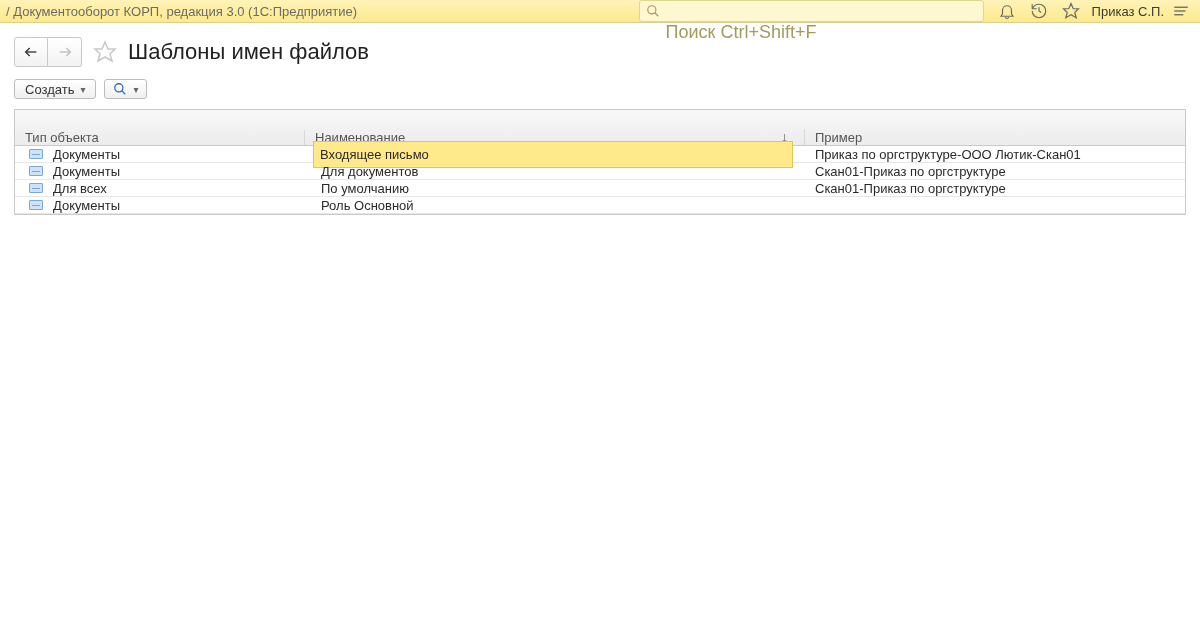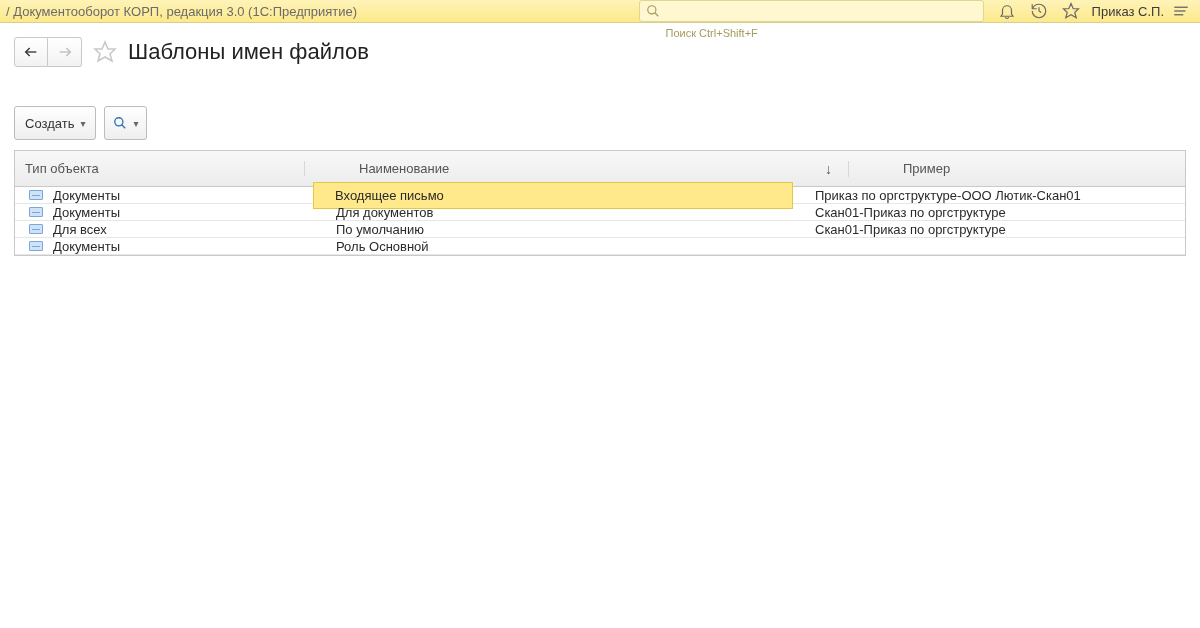--- a/index.html
+++ b/index.html
@@ -22,21 +22,21 @@
       height: 22px;
       background: #fff7cf;
       border: 1px solid #e0d78f;
       border-radius: 3px;
       display: flex;
       align-items: center;
       padding: 0 6px;
       color: #a59a5e;
     }
     .searchbox svg { flex: 0 0 auto; margin-right: 6px; }
-    .searchbox-text { font-size: 11px; margin-top: 43px; }
+    .searchbox-text { font-size: 18px; margin-top: 43px; }
     .titlebar-icons { display: flex; align-items: center; gap: 14px; margin-left: 6px; margin-right: 6px; }
     .titlebar-icons .icon { width: 18px; height: 18px; display: flex; align-items: center; justify-content: center; color: #6b6b6b; }
     .titlebar-user { margin: 0 8px 0 6px; color: #3b3b3b; }
 
     .command-row {
       display: flex;
       align-items: center;
       padding: 14px 14px 8px 14px;
       gap: 10px;
     }
@@ -54,44 +54,42 @@
     .fav-star { width: 26px; height: 26px; color: #c9c9c9; display:flex; align-items:center; justify-content:center; }
     .page-title { font-size: 22px; font-weight: normal; color: #222; }
 
     .toolbar {
       display: flex;
       align-items: center;
       padding: 4px 14px 10px 14px;
       gap: 8px;
     }
     .btn {
-      height: 34px;
+      height: 20px;
       border: 1px solid #bcbcbc;
       background: linear-gradient(#ffffff,#efefef);
       border-radius: 3px;
       display: flex; align-items: center; justify-content: center;
       padding: 0 10px;
       color: #333;
       gap: 6px;
       font-size: 13px;
-      margin-top: 27px;
     }
     .btn .caret { font-size: 10px; color: #666; }
 
     .grid {
       margin: 0 14px;
       border: 1px solid #c9c9c9;
     }
     .grid-header {
       display: flex;
       background: linear-gradient(#f8f8f8,#ececec);
       border-bottom: 1px solid #c9c9c9;
       height: 36px;
-      align-items: center;
-      gap: 44px;
+      align-items: flex-end;
     }
     .col {
       display: flex; align-items: center;
       padding: 0 10px;
       color: #555;
       font-size: 13px;
     }
     .col1 { width: 290px; border-right: 1px solid #d7d7d7; }
     .col2 { width: 500px; border-right: 1px solid #d7d7d7; justify-content: space-between; }
     .col3 { flex: 1; }
@@ -118,21 +116,21 @@
     }
     .row-icon::after {
       content: "";
       position: absolute;
       left: 2px; right: 2px; top: 4px; height: 1px; background: #7aa7d9;
     }
     .cell2-inner {
       height: 27px;
       display: flex;
       align-items: center;
-      padding: 0 21px;
+      padding: 0 6px;
       width: 100%;
     }
     .cell2-selected .cell2-inner {
       background: #ffe98a;
       border: 1px solid #e0c84a;
       margin-left: -2px;
     }
 
     svg { display: block; }
   </style>

